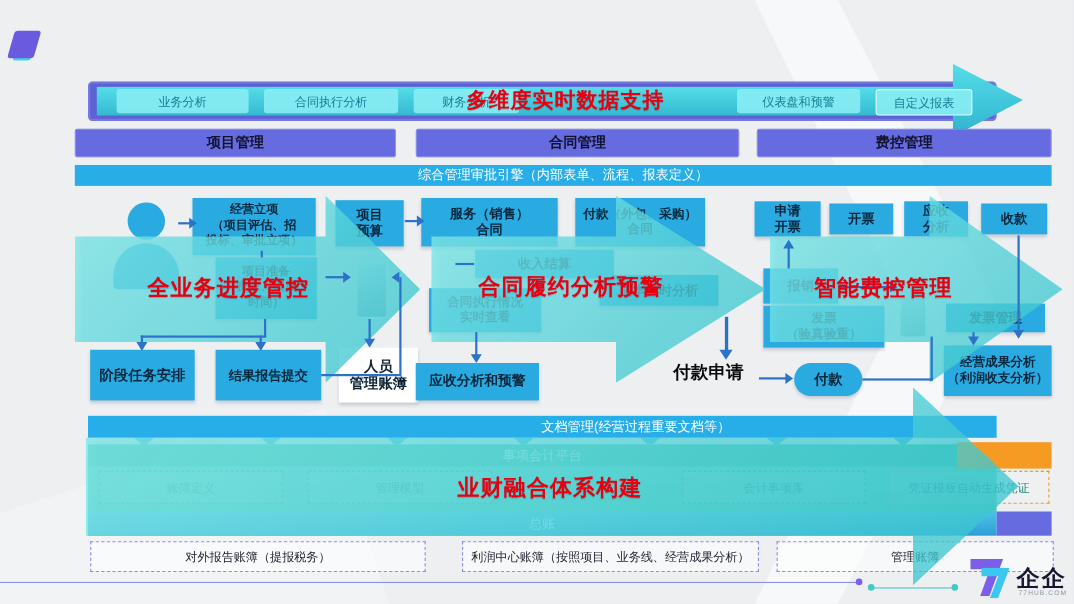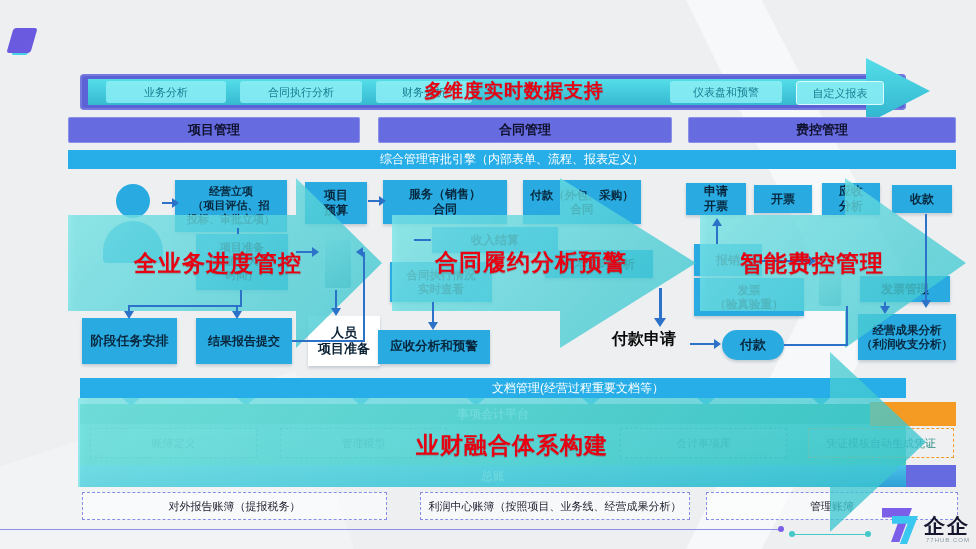--- a/index.html
+++ b/index.html
@@ -20,21 +20,21 @@
   .phead{position:absolute;top:117px;height:26px;background:#666be0;color:#10122e;font-weight:700;font-size:13px;display:flex;align-items:center;justify-content:center;border-radius:2px;box-shadow:inset 0 0 0 1px rgba(255,255,255,.25);z-index:2;}
   .bluebar{position:absolute;background:#27aee8;color:#fff;font-size:12px;display:flex;align-items:center;justify-content:center;z-index:2;}
   
   .box{position:absolute;background:#29abe2;color:#07263c;font-weight:700;font-size:12px;display:flex;align-items:center;justify-content:center;text-align:center;white-space:pre-line;line-height:1.25;z-index:2;box-shadow:0 2px 3px rgba(0,40,80,.18);}
   .box.white{background:#ffffff;color:#0b2235;}
   .phone{position:absolute;width:26px;height:48px;border:2px solid rgba(255,255,255,.75);border-radius:5px;background:linear-gradient(160deg,#d8edf0,#8fb9c6);z-index:2;}
   .head-circ{position:absolute;left:116px;top:184px;width:34px;height:34px;border-radius:50%;background:#29abe2;z-index:2;}
   .shoulders{position:absolute;left:103px;top:221px;width:60px;height:42px;border-radius:30px 30px 4px 4px;background:#29abe2;z-index:2;}
   
   .bigarrow{position:absolute;background:linear-gradient(135deg,rgba(132,235,235,.8),rgba(58,204,214,.72));filter:drop-shadow(3px 4px 4px rgba(0,70,90,.25));z-index:3;}
-  .redlab{position:absolute;color:#e60012;font-weight:900;font-size:23px;letter-spacing:1px;z-index:5;white-space:nowrap;text-shadow:0 1px 1px rgba(120,0,0,.25);}
+  .redlab{position:absolute;color:#e60012;font-weight:900;font-size:20px;letter-spacing:1px;z-index:5;white-space:nowrap;text-shadow:0 1px 1px rgba(120,0,0,.25);}
   
   .ln{position:absolute;background:#2b72c8;z-index:4;}
   .ar{position:absolute;width:0;height:0;border:5px solid transparent;z-index:4;}
   .ar.r{border-left:7px solid #2b72c8;}
   .ar.l{border-right:7px solid #2b72c8;}
   .ar.d{border-top:8px solid #2b72c8;}
   .ar.u{border-bottom:8px solid #2b72c8;}
   
   .notch{position:absolute;top:398px;width:0;height:0;border-left:9px solid transparent;border-right:9px solid transparent;border-top:8px solid #27aee8;z-index:2;}
   .platform{position:absolute;left:80px;top:404px;width:826px;height:62px;background:linear-gradient(180deg,#5fd5bf,#4ccab2);border-radius:2px;z-index:2;}
@@ -80,21 +80,21 @@
 投标、审批立项）</div>
   <div class="box" style="left:305px;top:182px;width:62px;height:42px;">项目
 预算</div>
   <div class="box" style="left:196px;top:234px;width:92px;height:56px;font-size:11px;">项目准备
 （资源、人员、
 时间）</div>
   <div class="phone" style="left:323px;top:238px;"></div>
   <div class="box" style="left:82px;top:318px;width:95px;height:46px;font-size:13px;">阶段任务安排</div>
   <div class="box" style="left:196px;top:318px;width:96px;height:46px;">结果报告提交</div>
   <div class="box white" style="left:308px;top:316px;width:72px;height:50px;font-size:13px;">人员
-项目准备</div>
+管理账簿</div>
 
   <div class="box" style="left:383px;top:180px;width:124px;height:44px;">服务（销售）
 合同</div>
   <div class="box" style="left:523px;top:180px;width:118px;height:44px;font-size:11.5px;">付款（外包、采购）
 合同</div>
   <div class="box" style="left:432px;top:227px;width:126px;height:26px;">收入结算</div>
   <div class="box" style="left:545px;top:250px;width:108px;height:28px;">成本实时分析</div>
   <div class="box" style="left:390px;top:262px;width:102px;height:40px;font-size:11.5px;">合同执行情况
 实时查看</div>
   <div class="box" style="left:378px;top:330px;width:112px;height:34px;font-size:12.5px;">应收分析和预警</div>

